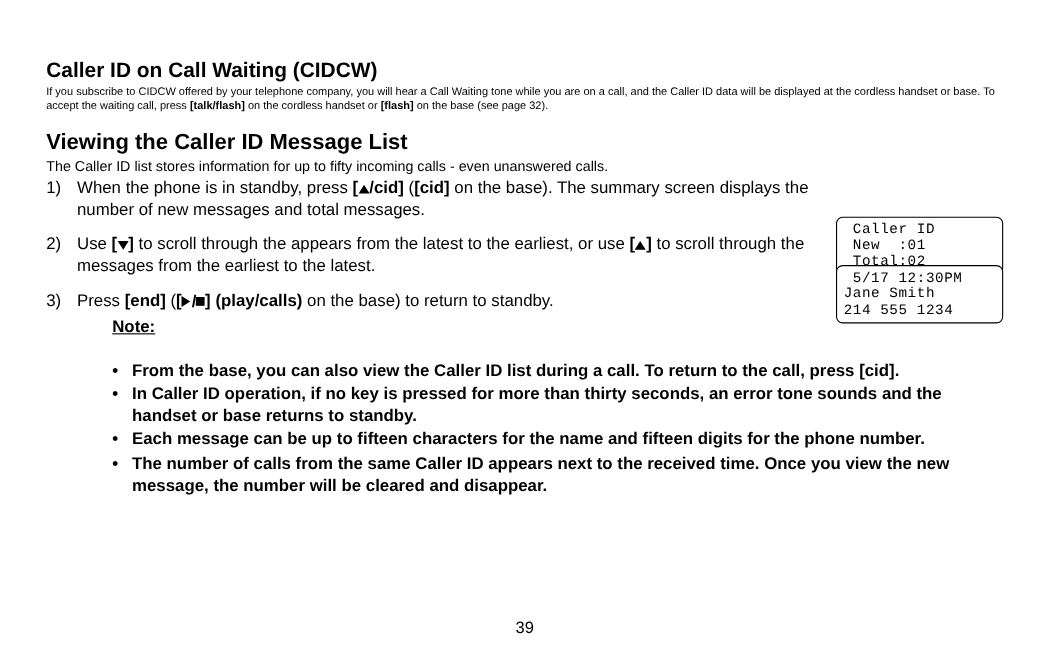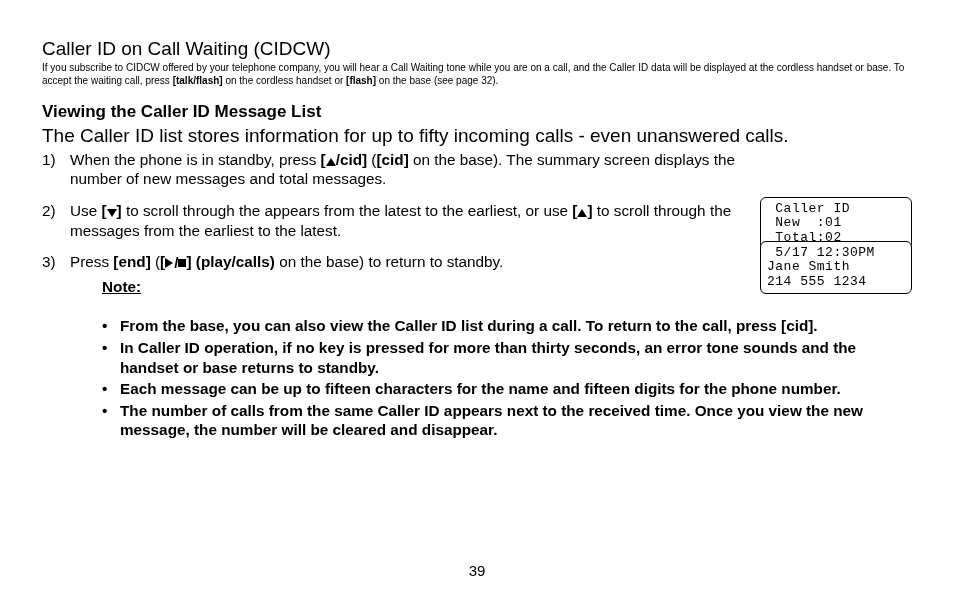--- a/index.html
+++ b/index.html
@@ -13,36 +13,36 @@
   }
   .page {
     position: relative;
     box-sizing: border-box;
     padding: 38px 42px 0 42px;
     width: 954px;
     height: 609px;
   }
   .h1 {
     font-size: 19px;
-    font-weight: 400;
-    margin: 0 0 2px 0;
+    font-weight: 700;
+    margin: 16px 0 2px 0;
   }
   .p {
     font-size: 10px;
     line-height: 1.28;
     margin: 0 0 4px 0;
   }
   .bold { font-weight: 700; }
   .section2-title {
-    font-size: 17px;
+    font-size: 20px;
     font-weight: 700;
     margin: 14px 0 2px 0;
   }
   .intro {
-    font-size: 19px;
+    font-size: 13px;
     line-height: 1.28;
     margin: 0 0 2px 0;
   }
   .steps-wrap {
     position: relative;
     width: 100%;
   }
   .steps-text {
     width: 700px;
     font-size: 15.3px;

